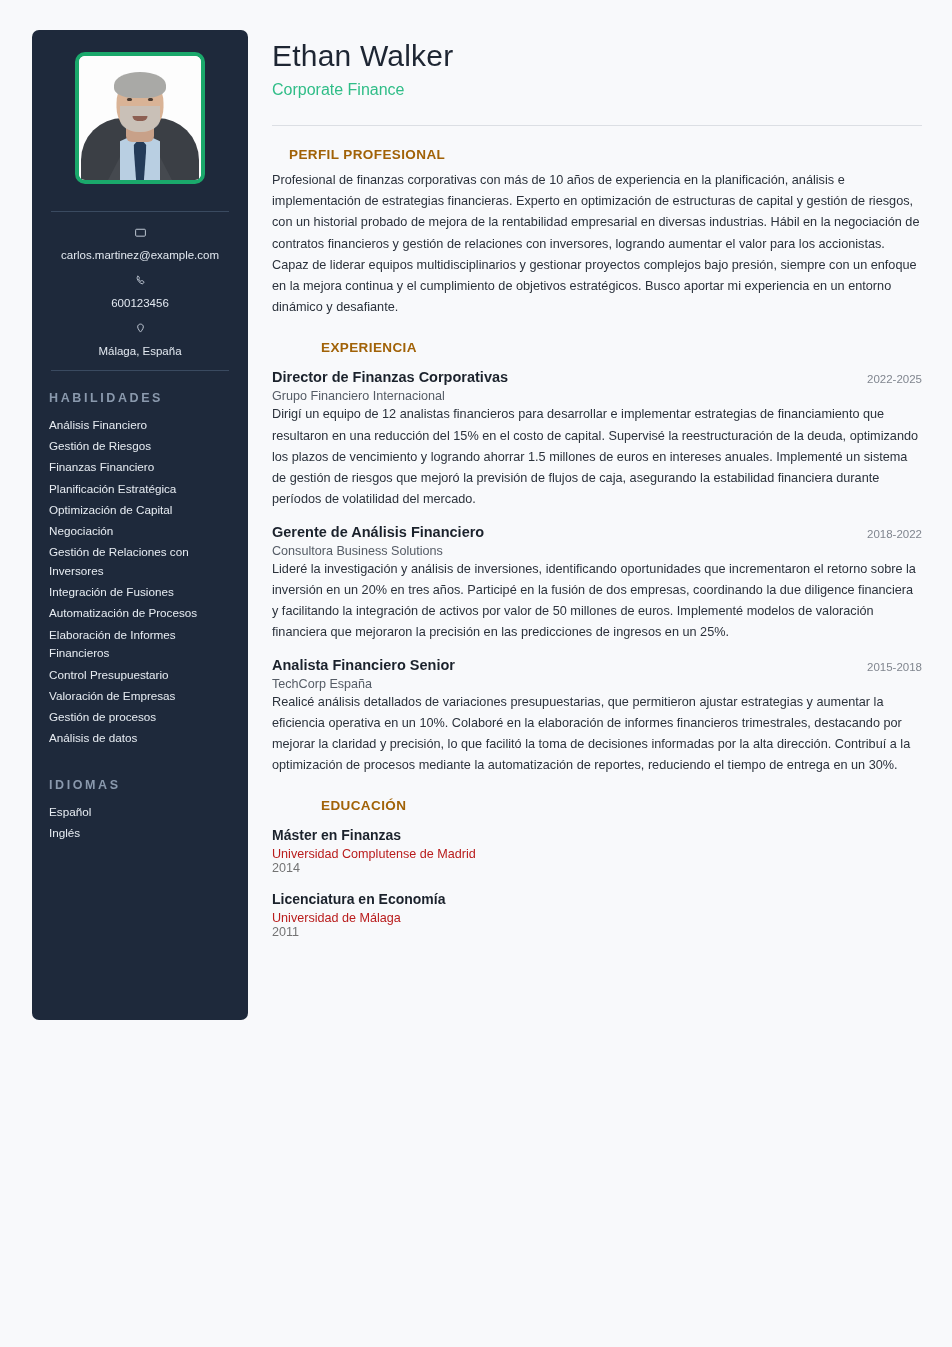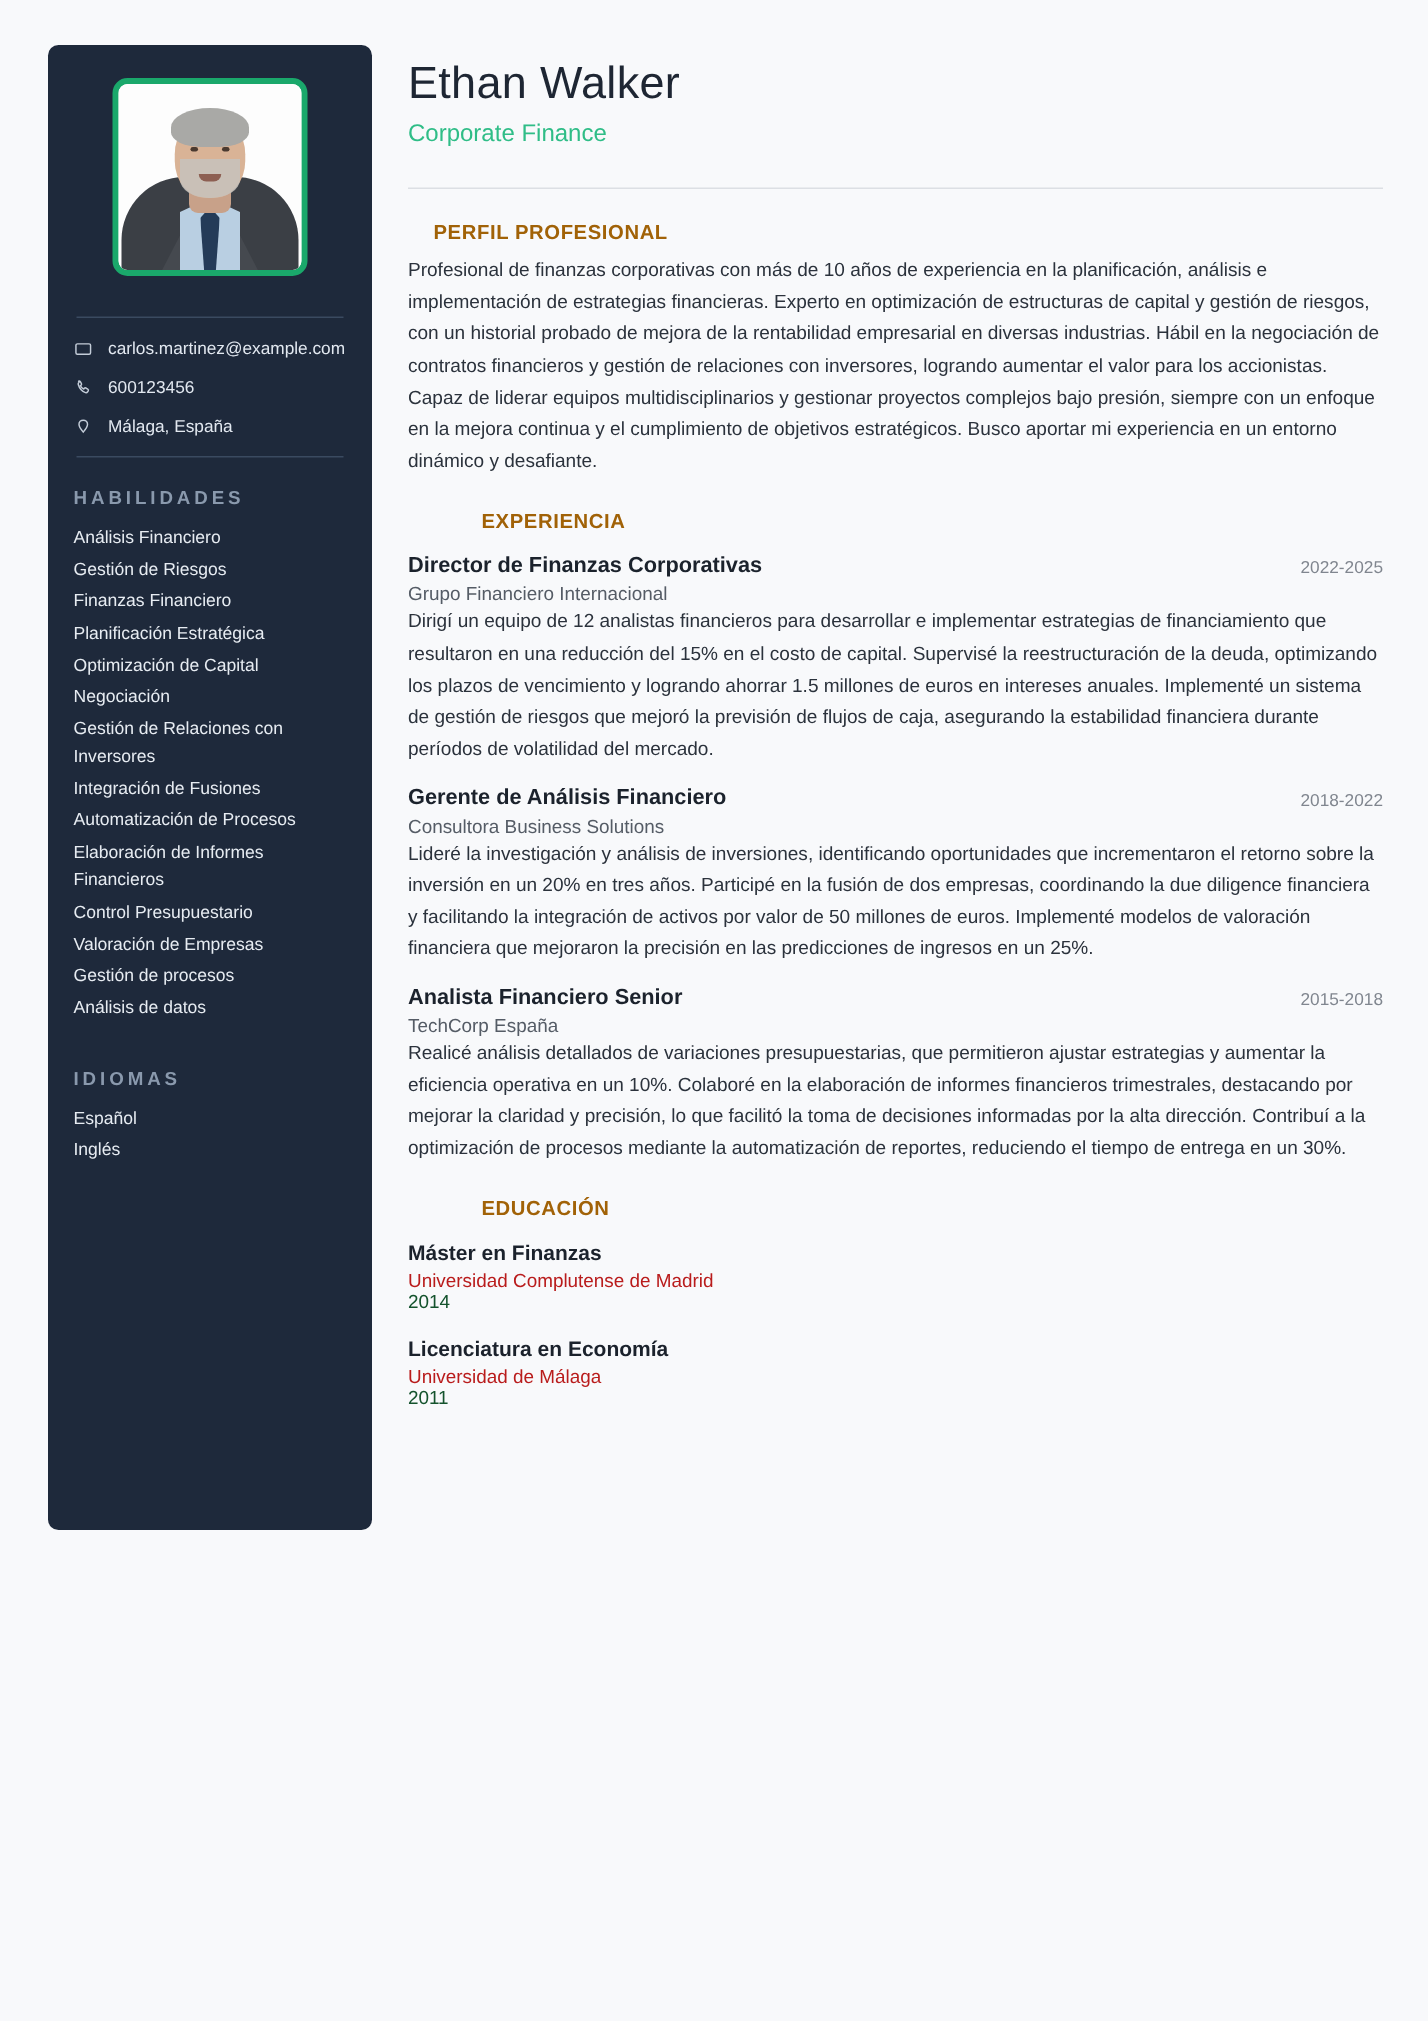--- a/index.html
+++ b/index.html
@@ -95,21 +95,21 @@
   .hs-eyeR { left: 50%; margin-left: 8px; }
 
   .side-divider {
     height: 1px; background: #3a4a60;
     margin: 27px 2px 0 2px;
   }
   .contact-list { margin-top: 14px; }
   .contact-row {
     display: flex; align-items: center;
     gap: 10px; margin-bottom: 13px;
-    color: #e2e8f0; font-size: 11.5px;
+    color: #e2e8f0; font-size: 11.5px; flex-direction: column;
   }
   .contact-row .ico {
     width: 13px; height: 13px; flex: 0 0 13px;
     display: flex; align-items: center; justify-content: center;
     color: #c3ccd8;
   }
   .contact-row .ico svg { display: block; }
 
   .side-divider2 {
     height: 1px; background: #3a4a60;
@@ -161,21 +161,21 @@
     display: flex; align-items: flex-end; justify-content: space-between;
   }
   .job-title { font-size: 14.5px; font-weight: bold; color: #1b222c; }
   .job-dates { font-size: 11.5px; color: #80868f; white-space: nowrap; }
   .job-org { font-size: 12.6px; color: #555c66; margin-top: 4px; }
   .job-desc { font-size: 12.7px; line-height: 1.66; color: #2b323c; margin-top: 1px; }
 
   .edu { margin-top: 14px; }
   .edu-degree { font-size: 14px; font-weight: bold; color: #1b222c; }
   .edu-school { font-size: 12.6px; color: #b91c1c; margin-top: 4px; }
-  .edu-year { font-size: 12.6px; color: #14532d; line-height: 1.25; }
+  .edu-year { font-size: 12.6px; color: #737373; line-height: 1.25; }
 </style>
 </head>
 <body>
 
 <div class="page">
 
   <aside class="sidebar">
 
     <div class="photo-frame">
       <div class="photo-inner">

